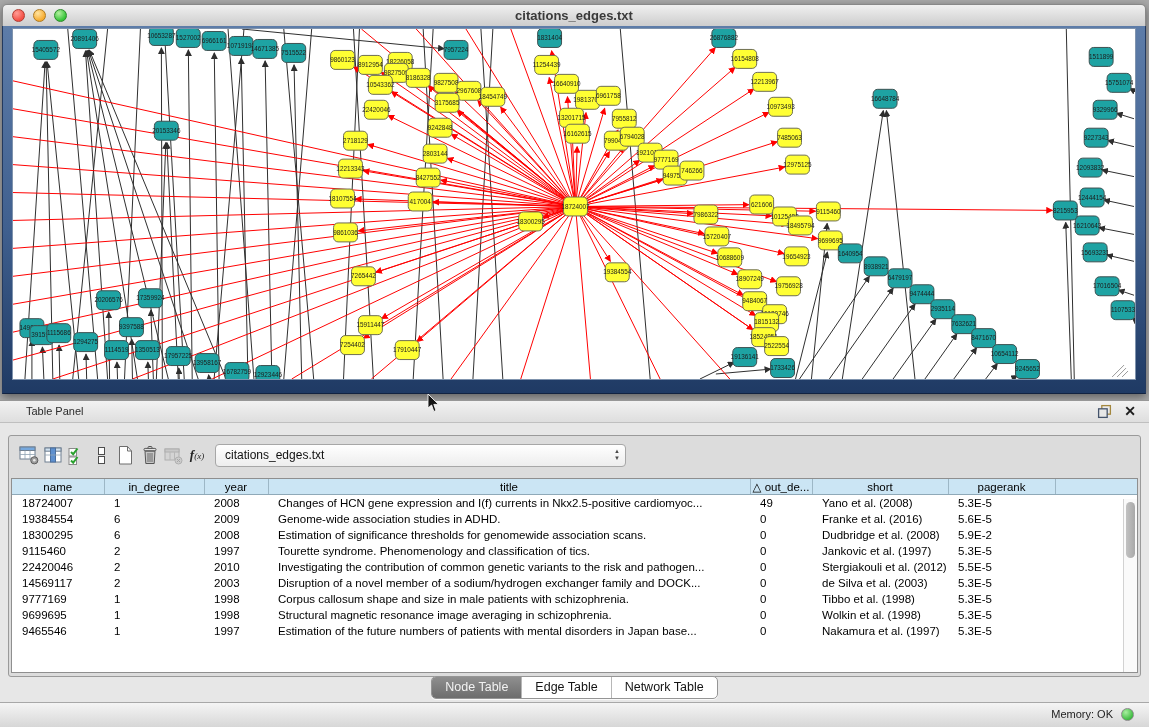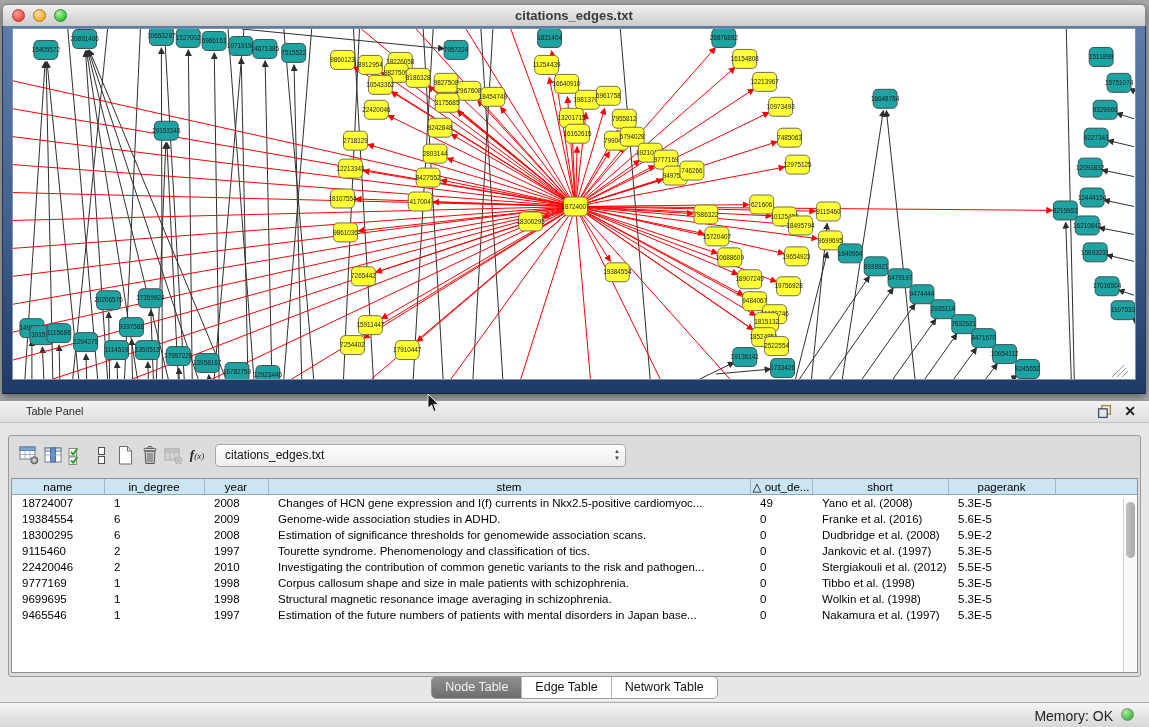--- a/index.html
+++ b/index.html
@@ -60,21 +60,21 @@
     background:linear-gradient(90deg,#c2c2c2,#a9a9a9);}
   .tabs{position:absolute;left:0;right:0;bottom:5px;display:flex;justify-content:center;}
   .seg{display:flex;border:1px solid #959595;border-radius:5px;overflow:hidden;height:21px;
     background:#fff;box-shadow:0 1px 0 rgba(255,255,255,.8);}
   .seg-item{padding:0 13px;font-size:12.5px;line-height:21px;color:#141414;border-left:1px solid #b7b7b7;}
   .seg-item:first-child{border-left:none;}
   .seg-item.sel{background:linear-gradient(#8f8f8f,#6d6d6d);color:#f2f2f2;border-left:none;}
   
   #status-bar{position:absolute;left:0;bottom:0;width:1149px;height:24px;
     background:linear-gradient(#f5f5f5,#d7d7d7);border-top:1px solid #a8a8a8;}
-  .mem-label{position:absolute;right:36px;top:5px;font-size:14px;color:#222;}
+  .mem-label{position:absolute;right:36px;top:5px;font-size:11px;color:#222;}
   .mem-dot{position:absolute;right:15px;top:5px;width:13px;height:13px;border-radius:50%;
     background:radial-gradient(circle at 35% 30%,#a8efa0,#39b93c 75%);border:1px solid #8a8a8a;box-sizing:border-box;}
 </style>
 </head>
 <body>
 
 <div id="net-window">
   <div class="titlebar">
     <div class="lights">
       <span class="light red"></span>
@@ -789,21 +789,21 @@
             <col style="width:62px">
             <col style="width:136px">
             <col style="width:107px">
             <col>
         </colgroup>
         <thead>
             <tr id="tbl-head">
               <th>name</th>
               <th>in_degree</th>
               <th>year</th>
-              <th>stem</th>
+              <th>title</th>
               <th>△ out_de...</th>
               <th>short</th>
               <th>pagerank</th>
               <th></th>
             </tr>
           </thead>
         <tbody id="tbl-body">
             <tr>
               <td>18724007</td>
               <td>1</td>
@@ -848,20 +848,30 @@
               <td>22420046</td>
               <td>2</td>
               <td>2010</td>
               <td>Investigating the contribution of common genetic variants to the risk and pathogen...</td>
               <td>0</td>
               <td>Stergiakouli et al. (2012)</td>
               <td>5.5E-5</td>
               <td></td>
             </tr>
             <tr>
+              <td>14569117</td>
+              <td>2</td>
+              <td>2003</td>
+              <td>Disruption of a novel member of a sodium/hydrogen exchanger family and DOCK...</td>
+              <td>0</td>
+              <td>de Silva et al. (2003)</td>
+              <td>5.3E-5</td>
+              <td></td>
+            </tr>
+            <tr>
               <td>9777169</td>
               <td>1</td>
               <td>1998</td>
               <td>Corpus callosum shape and size in male patients with schizophrenia.</td>
               <td>0</td>
               <td>Tibbo et al. (1998)</td>
               <td>5.3E-5</td>
               <td></td>
             </tr>
             <tr>

